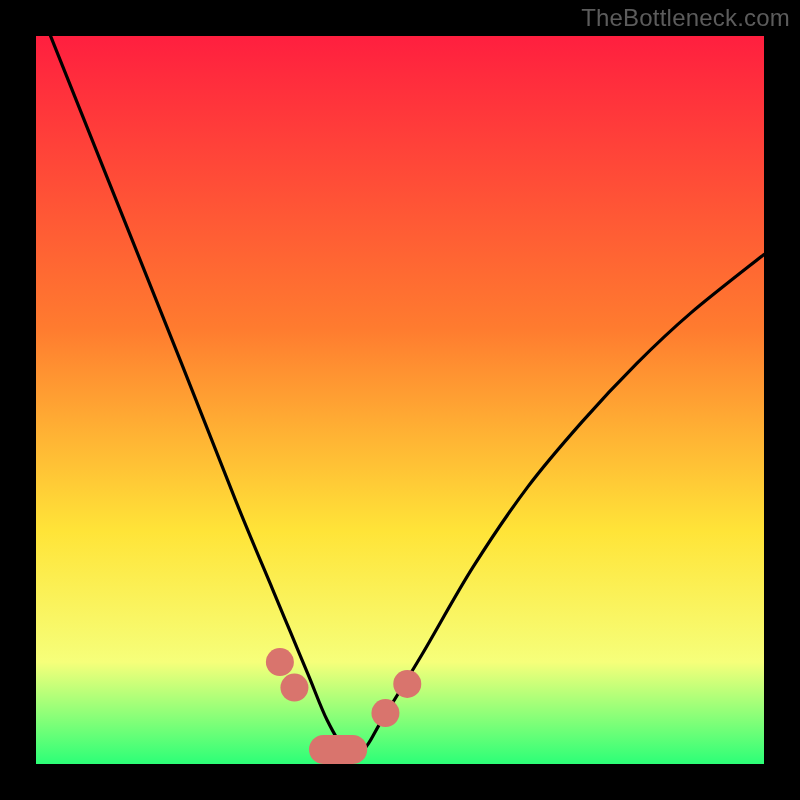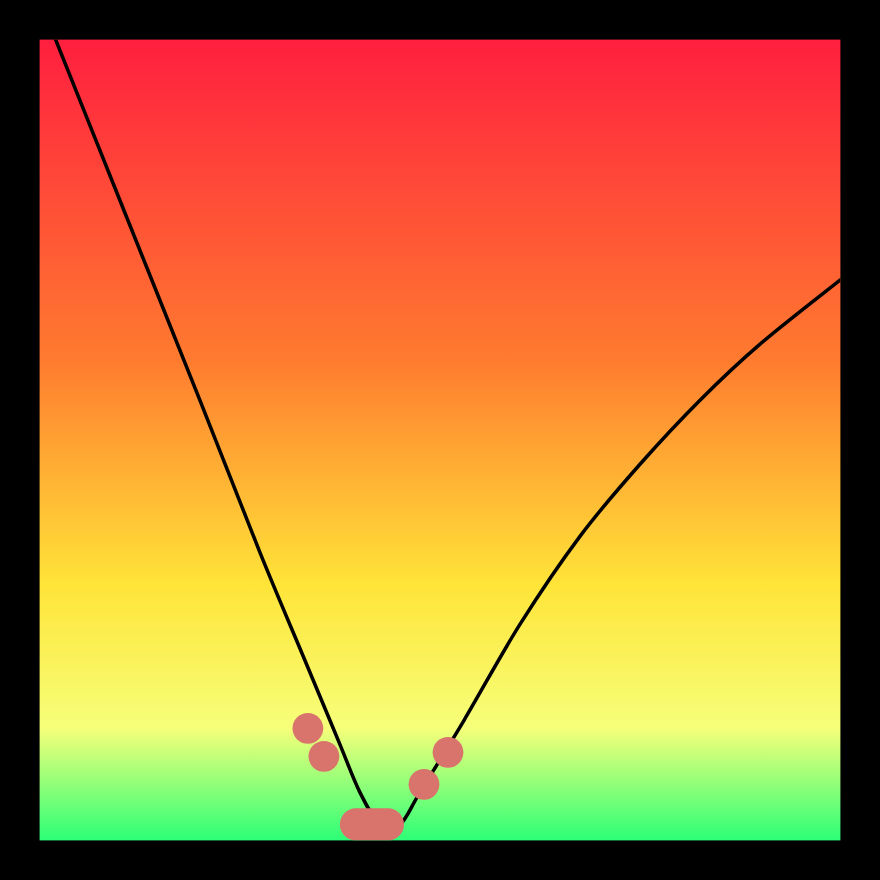--- a/index.html
+++ b/index.html
@@ -59,14 +59,15 @@
     <g id="markers">
           <circle cx="279.88" cy="662.0799999999999" r="14" fill="#d9746d"></circle>
           <circle cx="294.44" cy="687.56" r="14" fill="#d9746d"></circle>
           <rect x="309" y="734.88" width="58.24000000000001" height="29.120000000000005" rx="14.560000000000002" fill="#d9746d"></rect>
           <circle cx="385.44" cy="713.04" r="14" fill="#d9746d"></circle>
           <circle cx="407.28000000000003" cy="683.92" r="14" fill="#d9746d"></circle>
         </g>
   </g>
 </svg>
 
+<div class="attribution">TheBottleneck.com</div>
 
 </div>
 
 </body></html>

